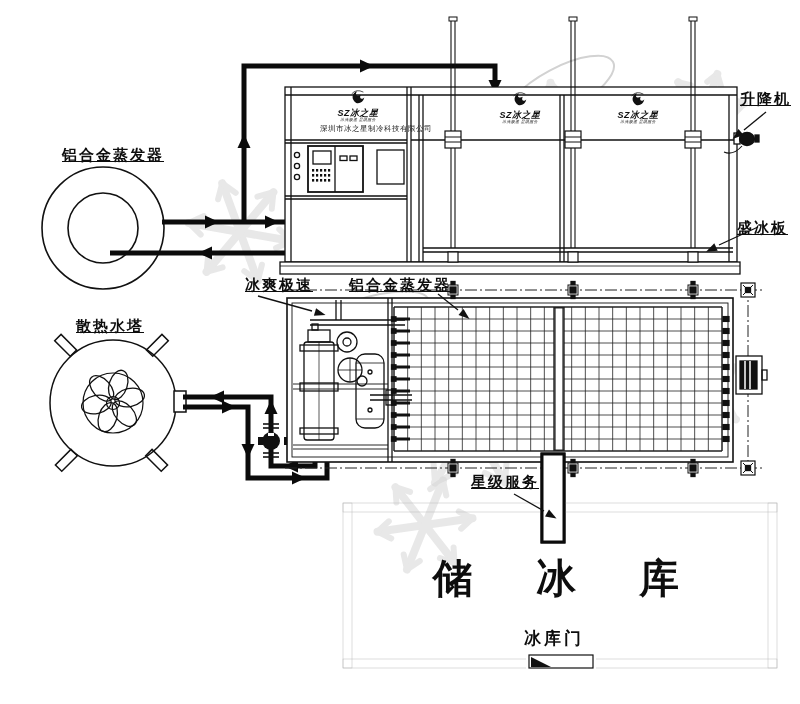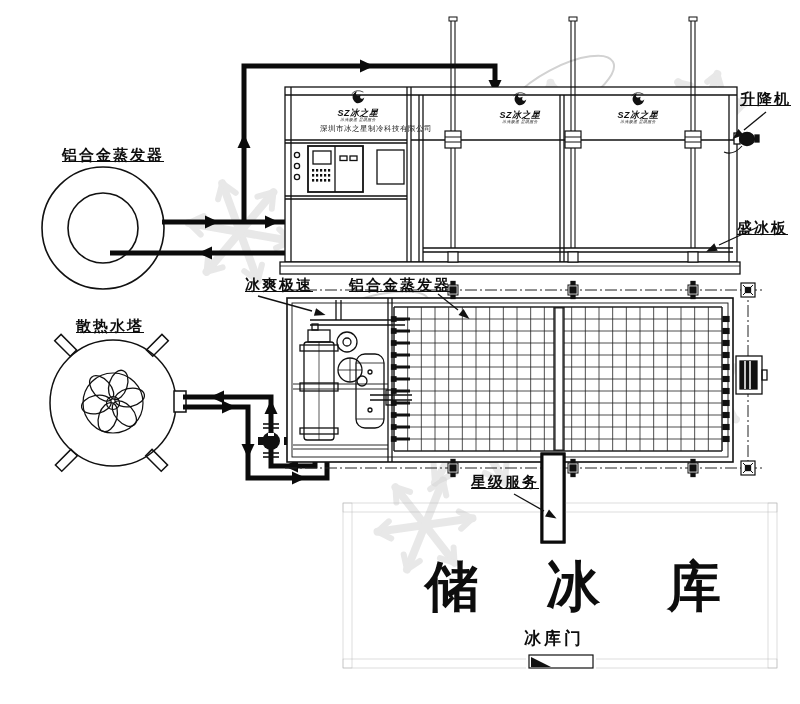--- a/index.html
+++ b/index.html
@@ -2,21 +2,21 @@
 <html><head>
 <meta charset="utf-8">
 <style>
   html,body{margin:0;padding:0;background:#fff;}
   #stage{position:relative;width:800px;height:704px;background:#fff;overflow:hidden;
          font-family:"Liberation Sans","DejaVu Sans",sans-serif;color:#0d0d0d;}
   #art{position:absolute;left:0;top:0;}
   .lbl{position:absolute;font-weight:700;white-space:nowrap;color:#0d0d0d;}
   .lbl-15{font-size:15px;letter-spacing:2px;text-decoration:underline;}
   .lbl-16{font-size:17px;letter-spacing:3px;}
-  .big-title{font-size:54px;letter-spacing:26px;text-align:right;width:280px;}
+  .big-title{font-size:40px;letter-spacing:26px;text-align:right;width:280px;}
   .logo{position:absolute;width:92px;text-align:center;line-height:1.05;font-style:italic;}
   .logo .brand{font-size:9px;font-weight:700;letter-spacing:.5px;display:block;}
   .logo .tag{font-size:4px;letter-spacing:.3px;display:block;color:#222;}
   .company{position:absolute;font-size:7.5px;letter-spacing:.5px;width:120px;text-align:center;color:#222;margin-left:24px;}
 </style>
 </head>
 <body>
 
 <div id="stage">
 

